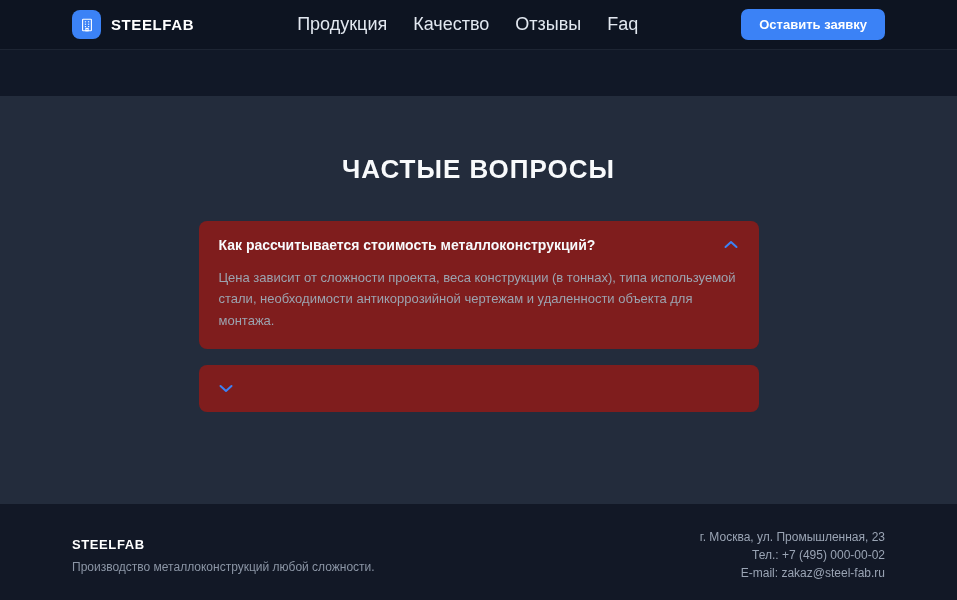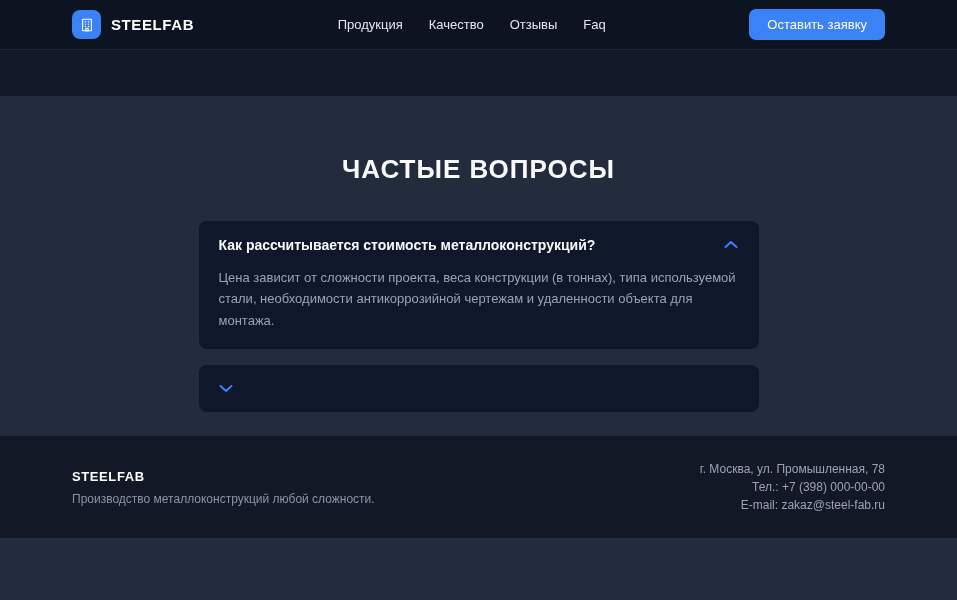--- a/index.html
+++ b/index.html
@@ -26,44 +26,44 @@
     width: 29px; height: 29px;
     background: #3b82f6;
     border-radius: 8px;
     display: flex; align-items: center; justify-content: center;
   }
   .brand-name {
     font-size: 15px; font-weight: 700; letter-spacing: 0.6px; color: #ffffff;
   }
   .nav-links { display: flex; align-items: center; gap: 26px; }
   .nav-link {
-    color: #e2e8f0; font-size: 13px; text-decoration: none; cursor: pointer;
+    color: #e2e8f0; font-size: 18px; text-decoration: none; cursor: pointer;
   }
   .cta-btn {
     background: #3b82f6; color: #ffffff;
-    font-size: 13px; font-weight: 400;
+    font-size: 13px; font-weight: 700;
     font-family: "Liberation Sans", sans-serif;
     border: none; border-radius: 7px;
     padding: 8px 18px; cursor: pointer;
   }
 
   
   .section-strip { height: 46px; background: #111827; }
 
   
-  .faq-section { padding: 58px 0 24px; background: #232c3c; }
+  .faq-section { padding: 58px 0 92px; background: #232c3c; }
   .faq-title {
     text-align: center;
     font-size: 26px; font-weight: 700; letter-spacing: 1px;
     color: #f8fafc;
     margin-bottom: 36px;
   }
   .faq-list { width: 560px; margin: 0 auto; display: flex; flex-direction: column; gap: 16px; }
   .faq-card {
-    background: #0f172a;
+    background: #7f1d1d;
     border-radius: 8px;
     padding: 15px 21px 15px 20px;
     cursor: pointer;
   }
   .faq-card.expanded { padding-bottom: 18px; }
   .faq-q-row {
     display: flex; align-items: center; justify-content: space-between; gap: 12px;
     min-height: 17px;
   }
   .faq-question { font-size: 14px; font-weight: 700; color: #f8fafc; }
@@ -151,17 +151,17 @@
 
   </div>
 </main>
 
 <footer class="footer">
   <div class="footer-left">
     <div class="footer-brand-name">STEELFAB</div>
     <div class="footer-tagline">Производство металлоконструкций любой сложности.</div>
   </div>
   <div class="footer-contacts">
-    <div>г. Москва, ул. Промышленная, 78</div>
-    <div>Тел.: +7 (398) 000-00-00</div>
+    <div>г. Москва, ул. Промышленная, 23</div>
+    <div>Тел.: +7 (495) 000-00-02</div>
     <div>E-mail: zakaz@steel-fab.ru</div>
   </div>
 </footer>
 
 </body></html>

